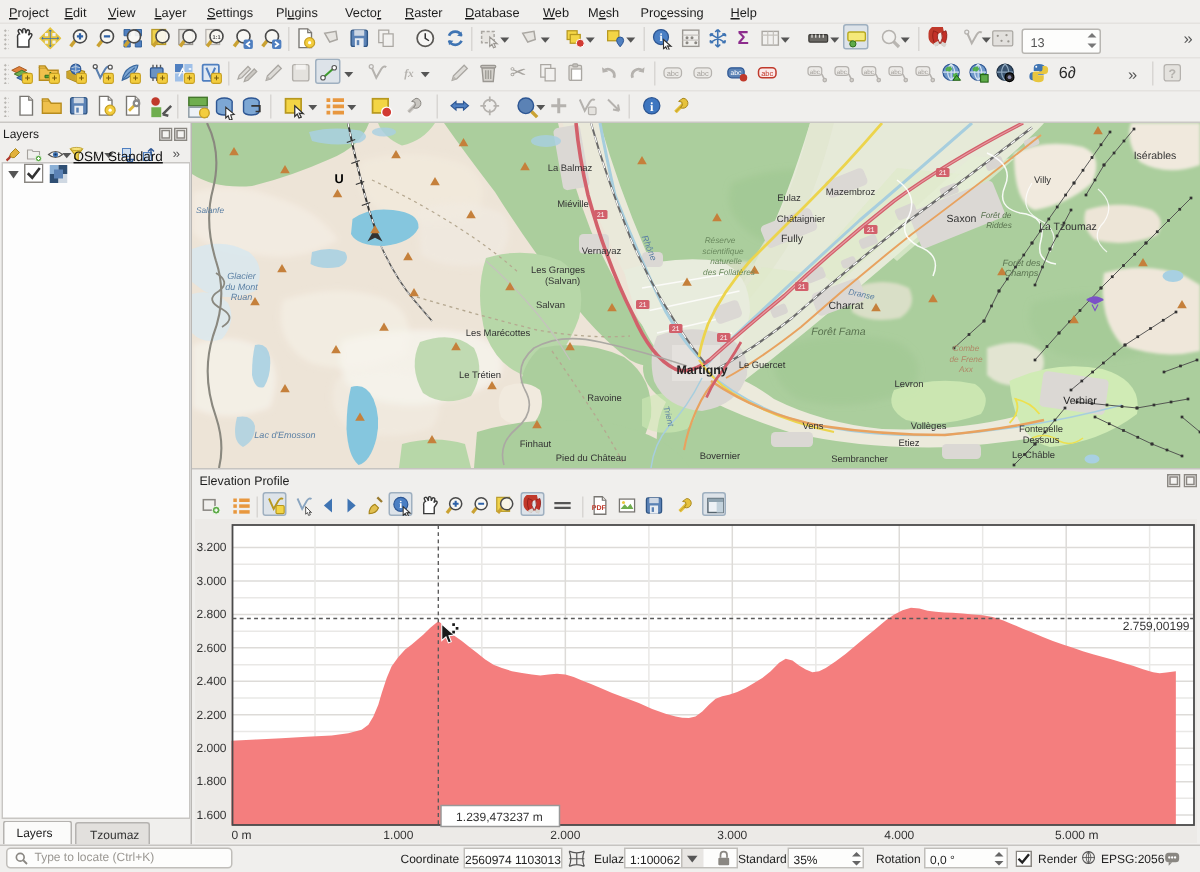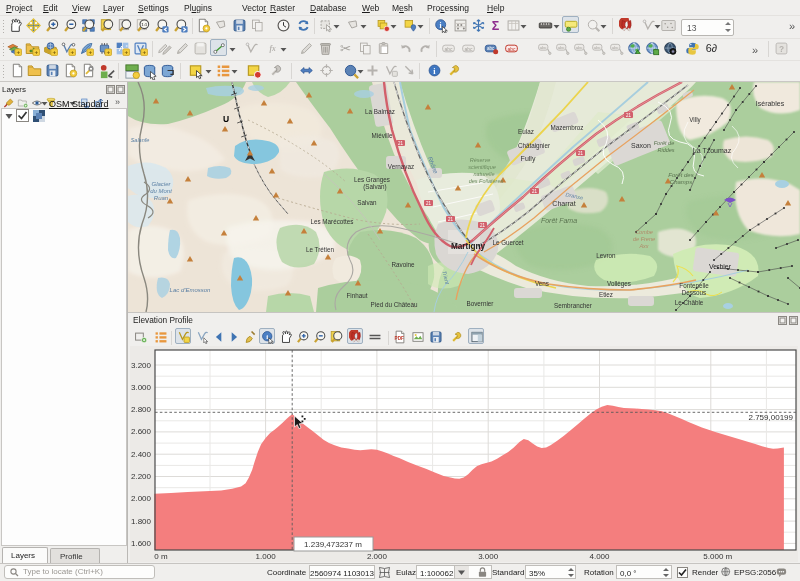--- a/index.html
+++ b/index.html
@@ -9,21 +9,21 @@
 .sep{position:absolute;width:1px;background:#d8d6d3}
 .handle{position:absolute;width:4px;background-image:radial-gradient(circle,#b3b0ac 34%,transparent 36%);background-size:3px 3px}
 .txt{position:absolute;white-space:nowrap}
 </style></head><body>
 <div class="mi" style="left:6px"><u>P</u>roject</div>
 <div class="mi" style="left:43px"><u>E</u>dit</div>
 <div class="mi" style="left:72px"><u>V</u>iew</div>
 <div class="mi" style="left:103px"><u>L</u>ayer</div>
 <div class="mi" style="left:138px"><u>S</u>ettings</div>
 <div class="mi" style="left:184px">Pl<u>u</u>gins</div>
-<div class="mi" style="left:242px">Vecto<u>r</u></div>
+<div class="mi" style="left:230px">Vecto<u>r</u></div>
 <div class="mi" style="left:270px"><u>R</u>aster</div>
 <div class="mi" style="left:310px"><u>D</u>atabase</div>
 <div class="mi" style="left:362px"><u>W</u>eb</div>
 <div class="mi" style="left:392px">M<u>e</u>sh</div>
 <div class="mi" style="left:427px">Pro<u>c</u>essing</div>
 <div class="mi" style="left:487px"><u>H</u>elp</div>
 <div class="abs" style="left:0;top:15px;width:800px;height:1px;background:#e4e2df"></div>
 <div class="handle" style="left:2px;top:19px;height:14px"></div>
 <svg style="position:absolute;left:8px;top:18px" width="15" height="15" viewBox="0 0 18 18">
     <path d="M4.5,16 L4.5,9 Q4,6 6,5.5 L5,3.5 Q4.7,2.2 6,2 Q7,1.9 7.5,3 L8.5,5 L8.5,2.5 Q8.6,1.3 9.7,1.4 Q10.8,1.5 10.8,2.7 L11,5 L11.8,3 Q12.3,2 13.3,2.4 Q14.3,2.9 13.9,4.2 L13.2,6.5 L14.2,5.5 Q15,4.8 15.7,5.6 Q16.3,6.4 15.5,7.5 L13.5,10.5 L13.5,16 Z" fill="#fff" stroke="#3a3a3a" stroke-width="1.2"></path>
@@ -592,21 +592,21 @@
     <rect width="6" height="6" fill="#8ab0d6"></rect>
     <rect x="6" width="6" height="6" fill="#2f4f74"></rect>
     <rect y="6" width="6" height="6" fill="#2f4f74"></rect>
     <rect x="6" y="6" width="6" height="6" fill="#cfd8e2"></rect>
     <rect x="3" y="3" width="6" height="6" fill="#5b82b5"></rect>
   </svg>
 <div class="txt" style="left:49px;top:99px;font-size:9px;font-weight:normal;text-decoration:underline;color:#111">OSM Standard</div>
 <div class="abs" style="left:2px;top:547px;width:46px;height:16px;background:#fbfbfa;border:1px solid #b5b3b0;border-bottom:none;border-radius:2px 2px 0 0"></div>
 <div class="txt" style="left:11px;top:551px;font-size:8px;color:#222">Layers</div>
 <div class="abs" style="left:50px;top:548px;width:50px;height:15px;background:#e2e0dd;border:1px solid #b5b3b0;border-bottom:none;border-radius:2px 2px 0 0"></div>
-<div class="txt" style="left:60px;top:552px;font-size:8px;color:#333">Profile</div>
+<div class="txt" style="left:60px;top:552px;font-size:8px;color:#333">Tzoumaz</div>
 <svg class="abs" style="left:128px;top:82px" width="672" height="230" viewBox="0 0 672 230">
 <defs>
       <filter id="bl" x="-20%" y="-20%" width="140%" height="140%">
         <feGaussianBlur stdDeviation="2"></feGaussianBlur>
       </filter>
       <filter id="bl1" x="-20%" y="-20%" width="140%" height="140%">
         <feGaussianBlur stdDeviation="1"></feGaussianBlur>
       </filter>
     </defs>
 <rect width="672" height="230" fill="#ece2d4"></rect>

